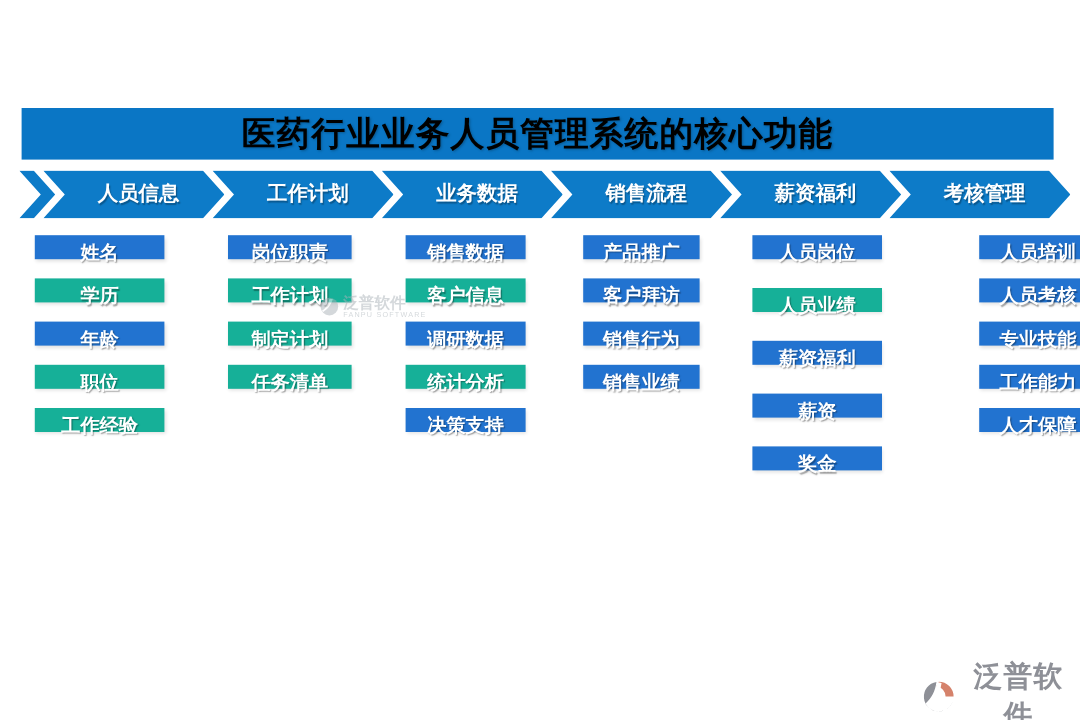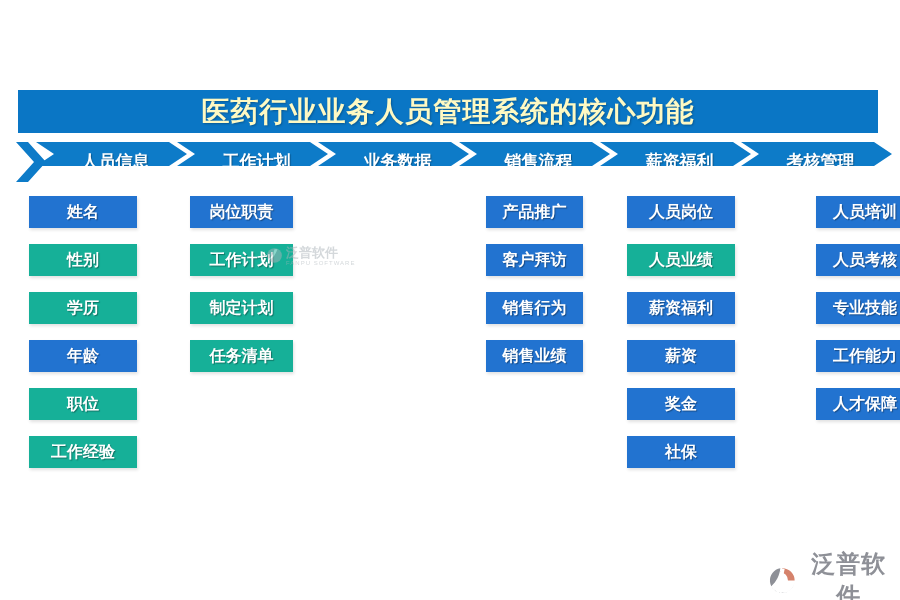--- a/index.html
+++ b/index.html
@@ -11,41 +11,41 @@
     overflow: hidden;
   }
   #canvas { position: absolute; inset: 0; width: 900px; height: 600px; }
 
   
   .title-bar {
     position: absolute;
     left: 18px; top: 90px;
     width: 860px; height: 43px;
     background: var(--title-bar, #0a76c5);
-    color: #fef9c3;
+    color: #000000;
     font-size: 28px;
     font-weight: bold;
     text-align: center;
     line-height: 43px;
     letter-spacing: 1px;
     text-shadow: 1px 1px 2px rgba(0,0,0,0.25);
   }
 
   
   .arrow-row { position: absolute; left: 0; top: 142px; width: 900px; height: 40px; }
   .lead-chevron {
     position: absolute;
     left: 16px; top: 0;
     width: 30px; height: 40px;
     background: var(--arrow, #0d7bc8);
     clip-path: polygon(0 0, 12px 0, 100% 50%, 12px 100%, 0 100%, 18px 50%);
   }
   .arrow-banner {
     position: absolute;
-    top: 0; height: 24px; width: 151px;
+    top: 0; height: 40px; width: 151px;
     background: var(--arrow, #0d7bc8);
     clip-path: polygon(0 0, calc(100% - 18px) 0, 100% 50%, calc(100% - 18px) 100%, 0 100%, 18px 50%);
     color: #fff;
     font-size: 17px;
     font-weight: bold;
     line-height: 40px;
     text-align: center;
     padding-left: 8px;
     text-shadow: 1px 1px 1px rgba(0,0,0,0.3);
   }
@@ -61,26 +61,26 @@
     position: absolute;
     top: 196px;
     display: flex;
     flex-direction: column;
     gap: 16px;
   }
   .c0 { left: 29px;  width: 108px; }
   .c1 { left: 190px; width: 103px; justify-content: flex-end; }
   .c2 { left: 338px; width: 100px; }
   .c3 { left: 486px; width: 97px;  }
-  .c4 { left: 627px; width: 108px; }
+  .c4 { left: 627px; width: 108px; gap: 24px; }
   .c5 { left: 816px; width: 98px;  }
 
   .fn-btn {
     width: 100%;
-    height: 32px;
+    height: 20px;
     color: #ffffff;
     font-size: 16px;
     font-weight: bold;
     text-align: center;
     line-height: 32px;
     text-shadow: 1px 1px 1px rgba(0,0,0,0.35);
     box-shadow: 1px 2px 3px rgba(0,0,0,0.12);
   }
   .fn-btn.blue  { background: var(--btn-blue, #2273d0); }
   .fn-btn.green { background: var(--btn-green, #16b098); }
@@ -132,45 +132,50 @@
     <div class="arrow-banner b0">人员信息</div>
     <div class="arrow-banner b1">工作计划</div>
     <div class="arrow-banner b2">业务数据</div>
     <div class="arrow-banner b3">销售流程</div>
     <div class="arrow-banner b4">薪资福利</div>
     <div class="arrow-banner b5">考核管理</div>
   </div>
 
   <div class="fn-col c0">
       <div class="fn-btn blue">姓名</div>
-      <div class="fn-btn green">性别</div>
       <div class="fn-btn green">学历</div>
       <div class="fn-btn blue">年龄</div>
       <div class="fn-btn green">职位</div>
       <div class="fn-btn green">工作经验</div>
     </div>
   <div class="fn-col c1">
       <div class="fn-btn blue">岗位职责</div>
       <div class="fn-btn green">工作计划</div>
       <div class="fn-btn green">制定计划</div>
       <div class="fn-btn green">任务清单</div>
+    </div>
+  <div class="fn-col c2">
+      <div class="fn-btn blue">销售数据</div>
+      <div class="fn-btn green">客户信息</div>
+      <div class="fn-btn blue">调研数据</div>
+      <div class="fn-btn green">统计分析</div>
+      <div class="fn-btn blue">决策支持</div>
     </div>
   <div class="fn-col c3">
       <div class="fn-btn blue">产品推广</div>
       <div class="fn-btn blue">客户拜访</div>
       <div class="fn-btn blue">销售行为</div>
       <div class="fn-btn blue">销售业绩</div>
     </div>
   <div class="fn-col c4">
       <div class="fn-btn blue">人员岗位</div>
       <div class="fn-btn green">人员业绩</div>
       <div class="fn-btn blue">薪资福利</div>
       <div class="fn-btn blue">薪资</div>
       <div class="fn-btn blue">奖金</div>
-      <div class="fn-btn blue">社保</div>
     </div>
   <div class="fn-col c5">
       <div class="fn-btn blue">人员培训</div>
       <div class="fn-btn blue">人员考核</div>
       <div class="fn-btn blue">专业技能</div>
       <div class="fn-btn blue">工作能力</div>
       <div class="fn-btn blue">人才保障</div>
     </div>
 
   <div class="watermark">

